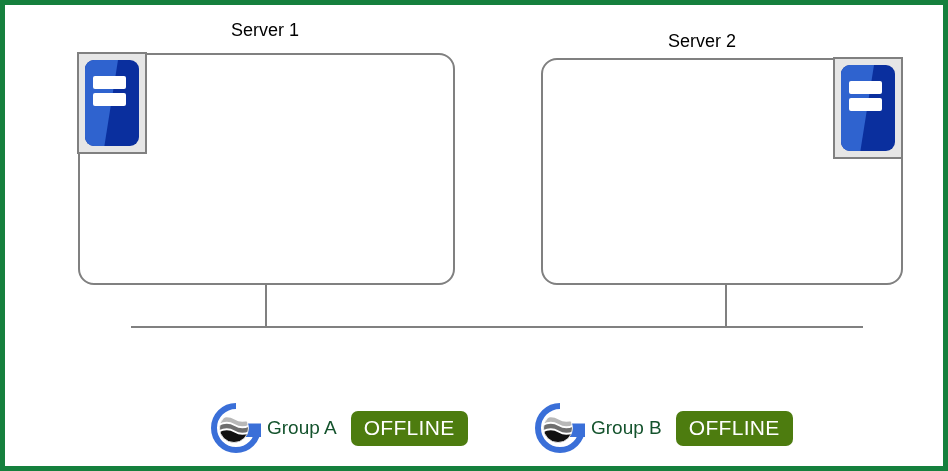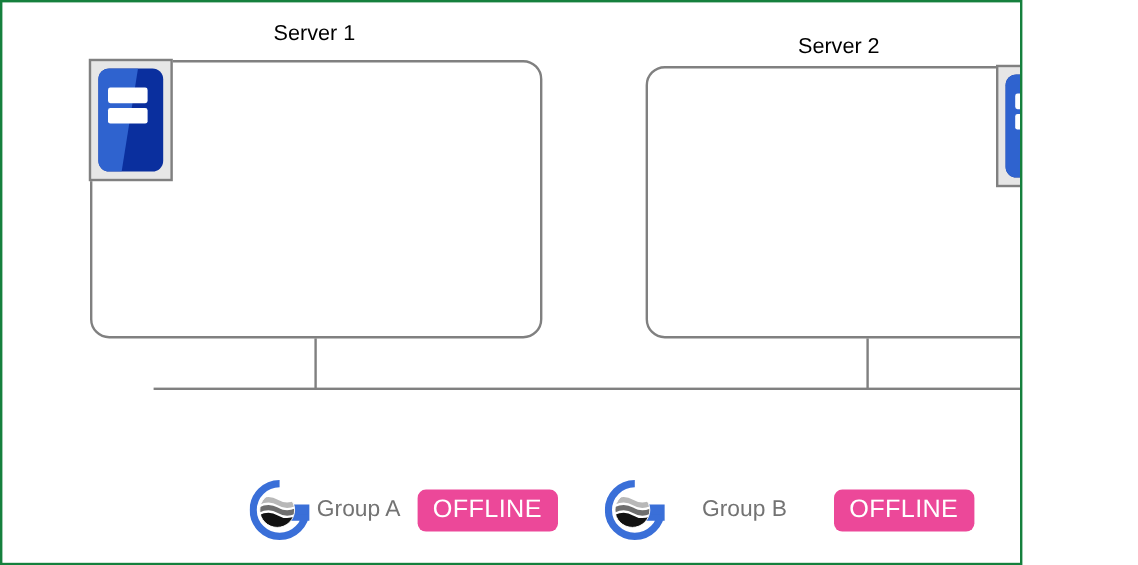--- a/index.html
+++ b/index.html
@@ -5,25 +5,25 @@
   html, body {
     margin: 0;
     padding: 0;
     background: #ffffff;
   }
   body {
     font-family: "Liberation Sans", sans-serif;
   }
   .canvas {
     position: relative;
-    width: 852px;
+    width: 948px;
     height: 471px;
     background: #ffffff;
     box-sizing: border-box;
-    border: 2px solid #15803d;
+    border: 5px solid #15803d;
     overflow: hidden;
   }
 
   
   .server-title {
     position: absolute;
     font-size: 18px;
     color: #000000;
     white-space: nowrap;
     text-align: center;
@@ -96,27 +96,27 @@
     align-items: center;
   }
   .group-logo {
     width: 50px;
     height: 50px;
     flex: 0 0 auto;
     display: block;
   }
   .group-label {
     font-size: 19px;
-    color: #737373;
+    color: #14532d;
     white-space: nowrap;
     margin-left: 6px;
   }
   .status-badge {
     margin-left: 14px;
-    background: #ec4899;
+    background: #4d7c0f;
     color: #ffffff;
     font-size: 21px;
     letter-spacing: 0.3px;
     border-radius: 7px;
     padding: 4px 13px 6px 13px;
     white-space: nowrap;
     line-height: 25px;
   }
 </style>
 </head>
@@ -166,21 +166,21 @@
         <path d="M15 33 Q32 24 47 33 Q62 42 79 33 L79 42 Q62 51 47 42 Q32 33 15 42 Z" fill="#b8b8b8"></path>
         <path d="M15 46 Q32 37 47 46 Q62 55 79 46 L79 55 Q62 64 47 55 Q32 46 15 55 Z" fill="#6e6e6e"></path>
         <path d="M15 59 Q32 50 47 59 Q62 68 79 59 L79 85 L15 85 Z" fill="#111111"></path>
       </g>
       <circle cx="46" cy="50" r="29" fill="none" stroke="#ffffff" stroke-width="1.5"></circle>
     </svg>
     <span class="group-label">Group A</span>
     <span class="status-badge">OFFLINE</span>
   </div>
 
-  <div class="status-row" style="left:502px; top:398px;gap:25px;">
+  <div class="status-row" style="left:530px; top:398px;">
     <svg class="group-logo" viewBox="0 0 100 100">
       <defs>
         <clipPath id="sphereClipB">
           <circle cx="46" cy="50" r="29"></circle>
         </clipPath>
       </defs>
       <path d="M50 6 A44 44 0 1 0 94 50 L94 50 L94 62 L66 62 L66 47 L94 47 L94 50" fill="none" stroke="#3a6fd8" stroke-width="12"></path>
       <rect x="63" y="44" width="33" height="13" fill="#3a6fd8"></rect>
       <g clip-path="url(#sphereClipB)">
         <rect x="15" y="19" width="64" height="64" fill="#ffffff"></rect>

